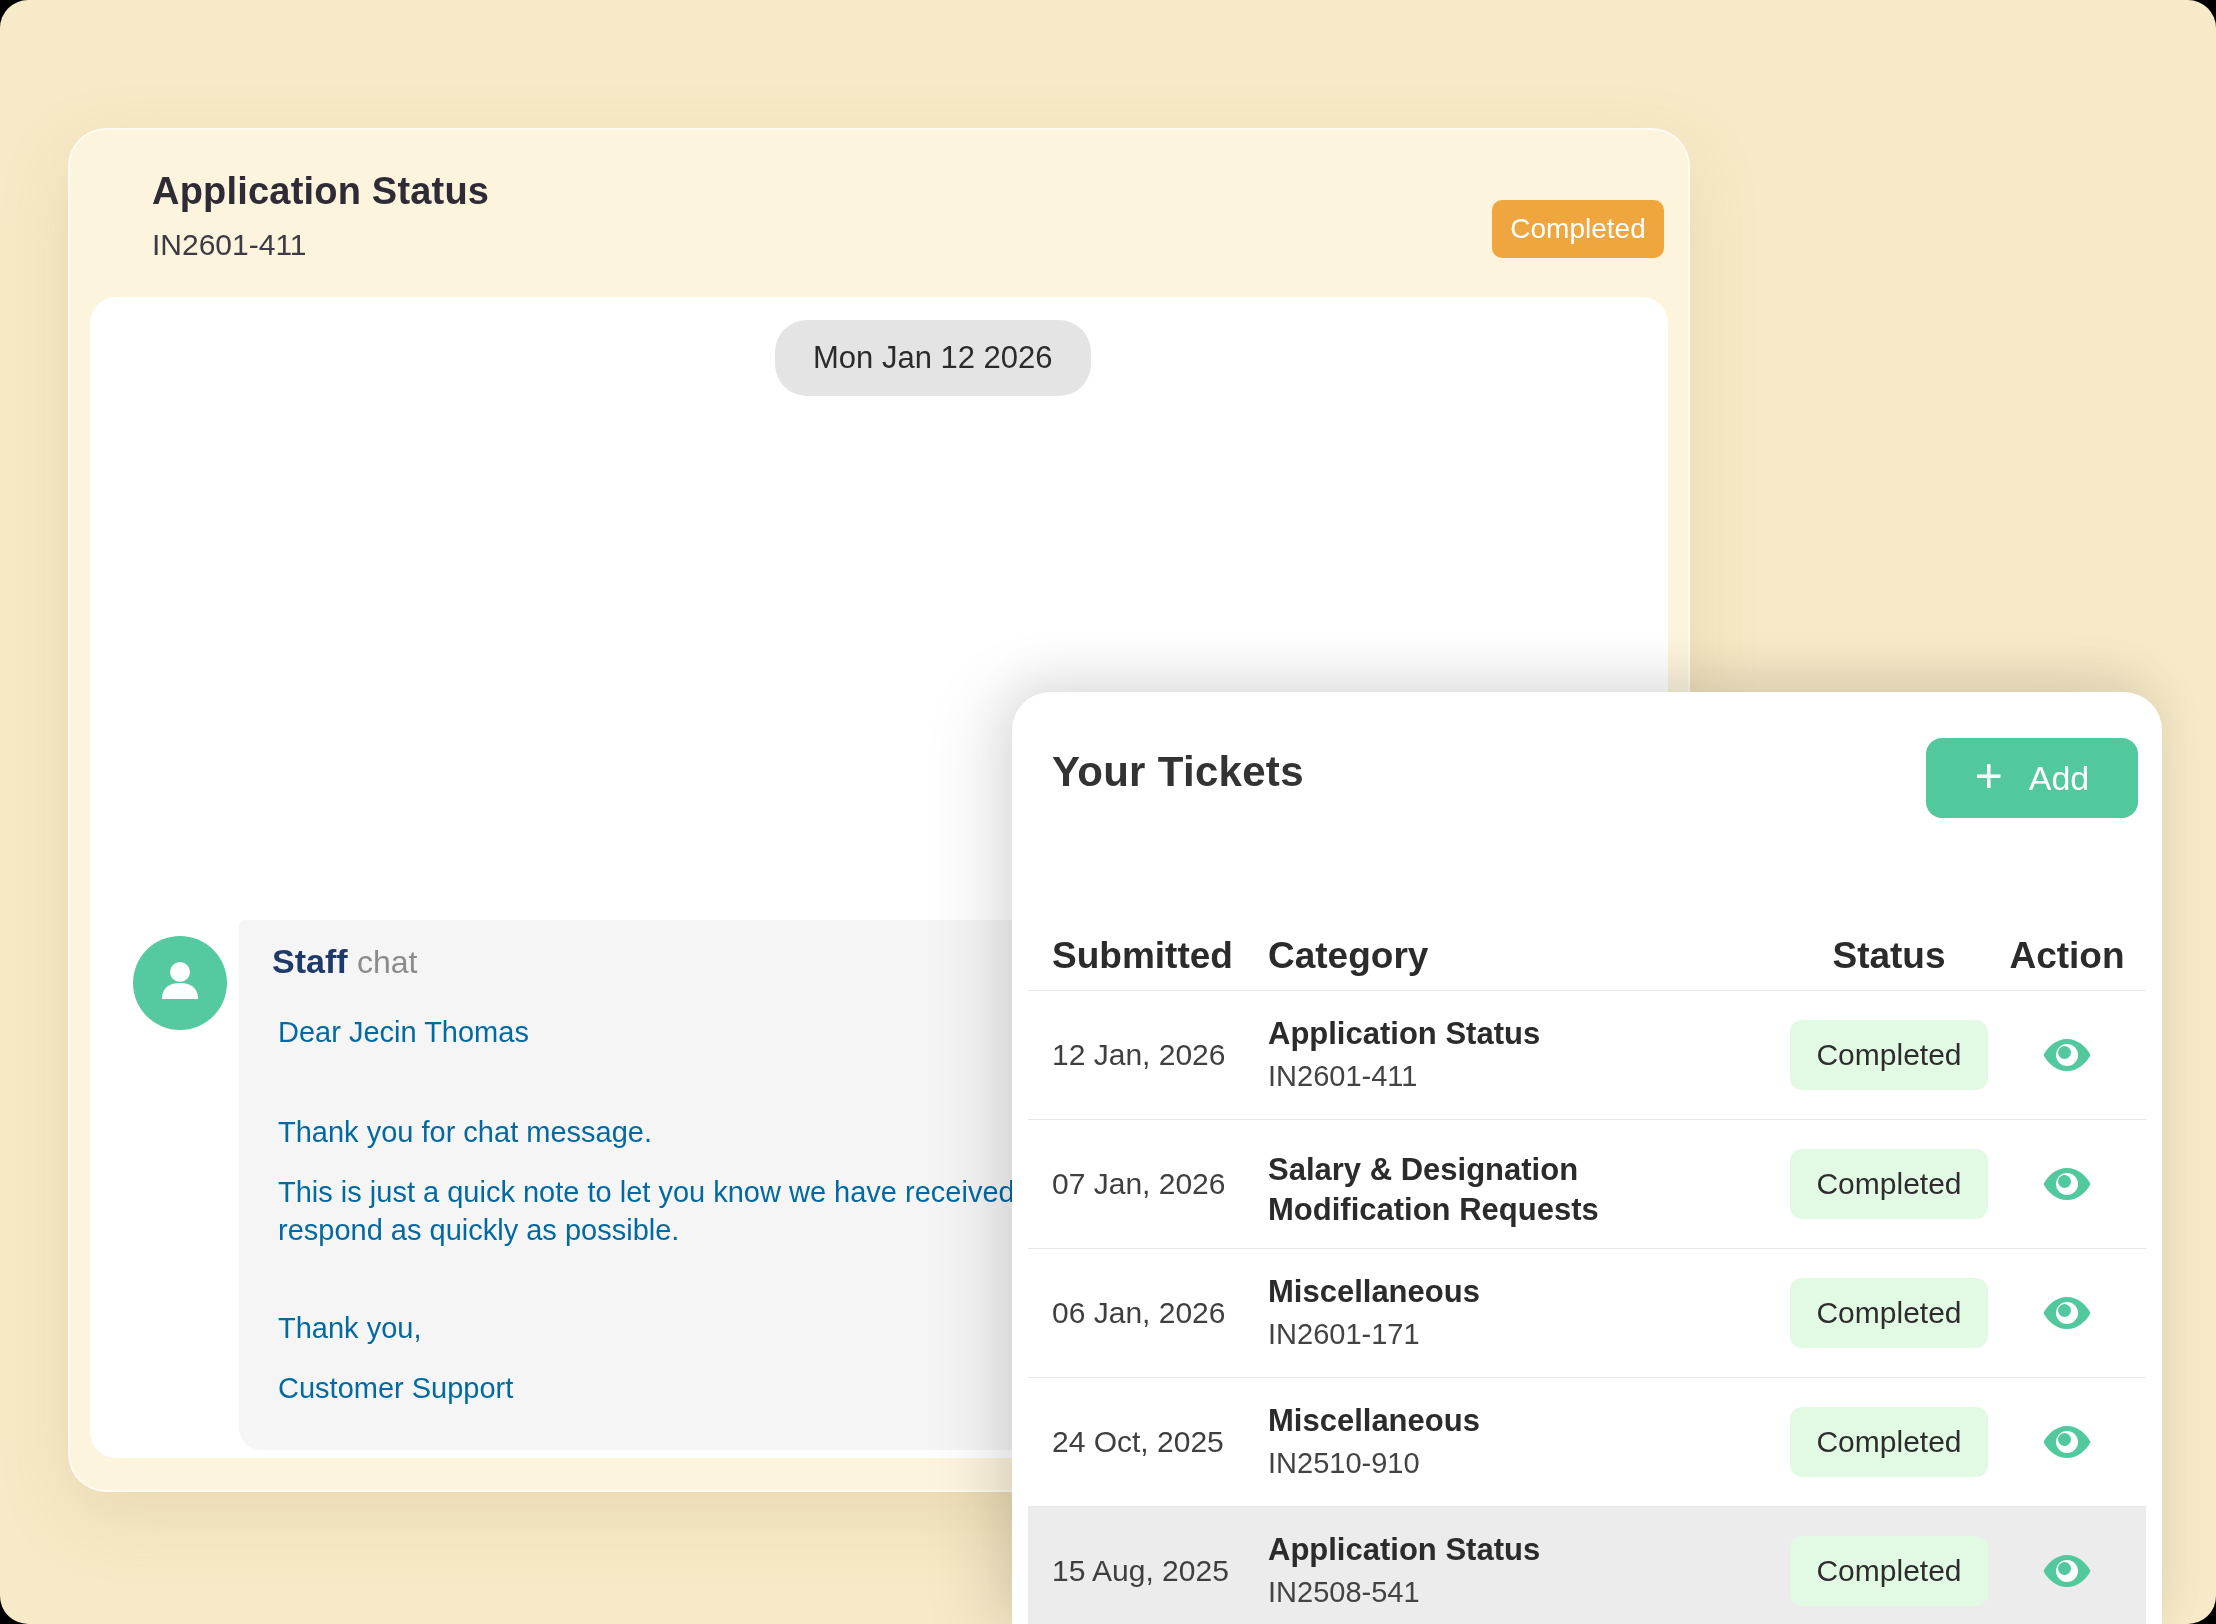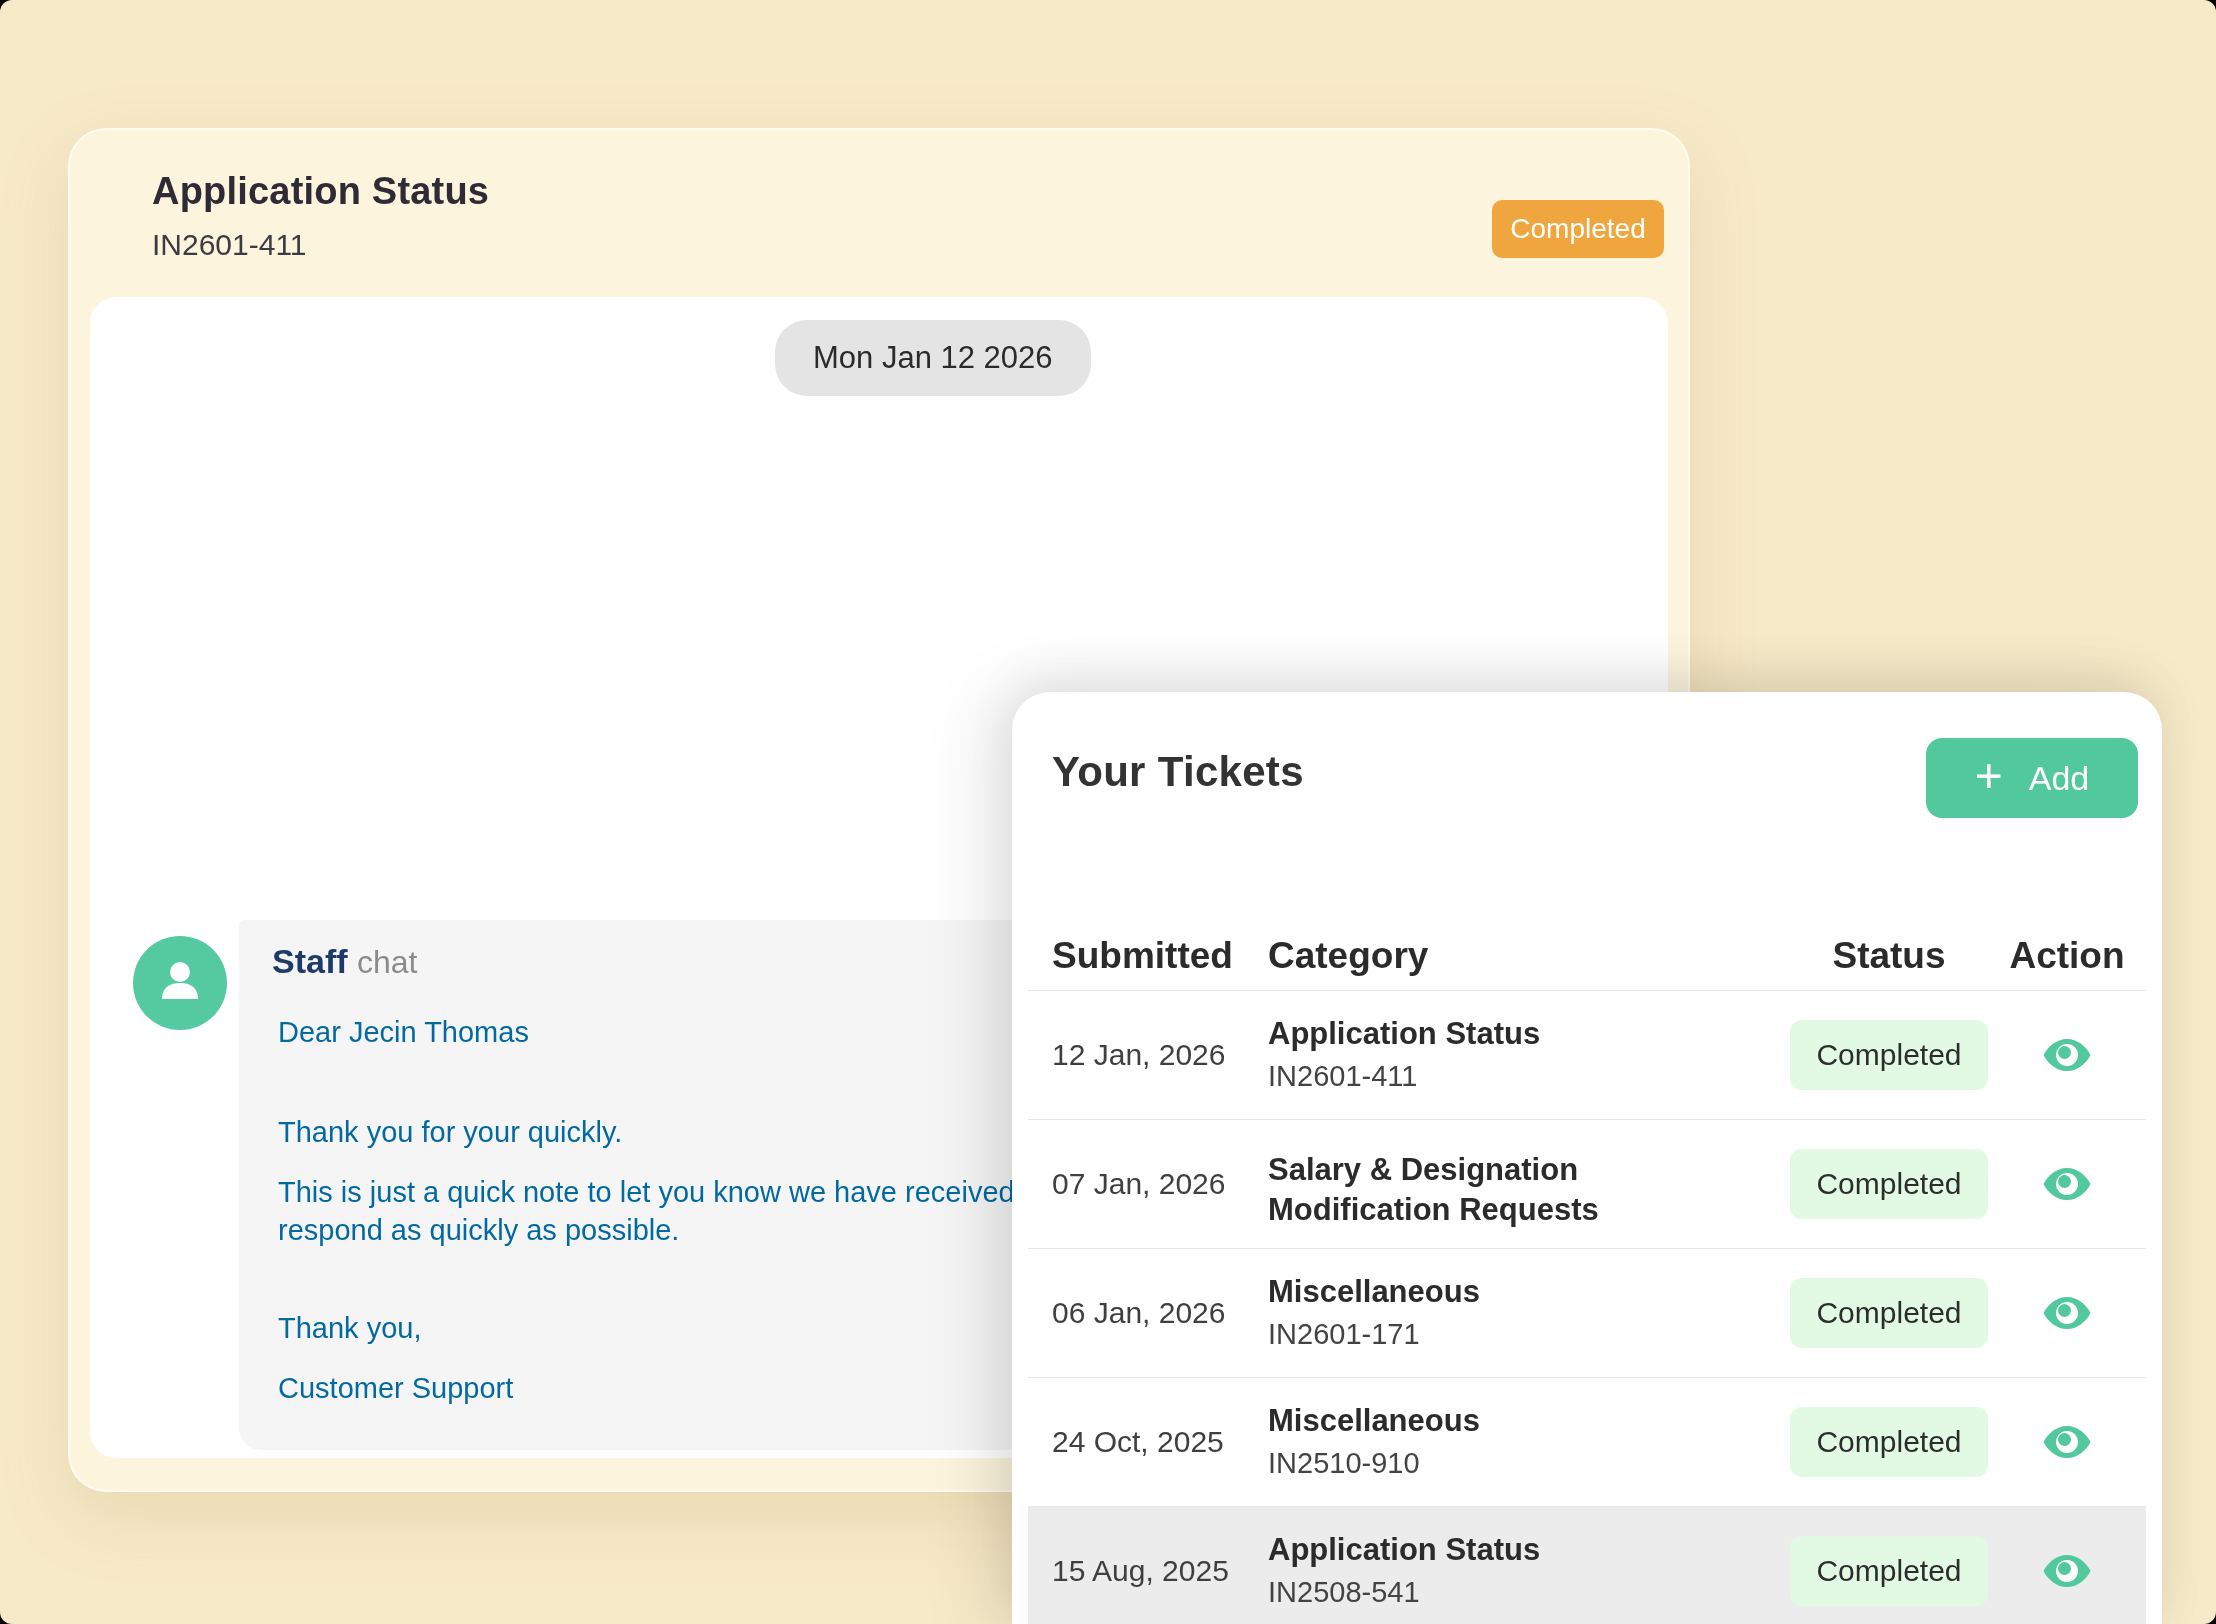--- a/index.html
+++ b/index.html
@@ -2,21 +2,21 @@
 <html><head>
 <meta charset="utf-8">
 <style>
   * { margin:0; padding:0; box-sizing:border-box; }
   html,body { background:#000; width:2216px; height:1624px; overflow:hidden; }
   body { font-family:"Liberation Sans", sans-serif; position:relative; }
 
   .page {
     position:absolute; inset:0;
     background:#f7eac8;
-    border-radius:12px;
+    border-radius:28px;
     overflow:hidden;
   }
 
   
   .app-card {
     position:absolute; left:68px; top:128px; width:1622px; height:1364px;
     background:#fcf4dc;
     border:2px solid rgba(255,255,255,0.65);
     border-radius:38px;
     box-shadow:0 24px 70px rgba(170,140,80,0.18);
@@ -123,21 +123,21 @@
           </svg>
         </span>
       </div>
 
       <div class="bubble">
         <div class="staff-line">
           <span class="staff-name">Staff</span>
           <span class="staff-suffix">chat</span>
         </div>
         <div class="msg msg-greeting">Dear Jecin Thomas</div>
-        <div class="msg msg-line1">Thank you for your quickly.</div>
+        <div class="msg msg-line1">Thank you for chat message.</div>
         <div class="msg msg-line2">This is just a quick note to let you know we have received</div>
         <div class="msg msg-line3">respond as quickly as possible.</div>
         <div class="msg msg-close1">Thank you,</div>
         <div class="msg msg-close2">Customer Support</div>
       </div>
     </div>
   </section>
 
   <section class="tickets-card">
     <h2 class="tickets-title">Your Tickets</h2>

